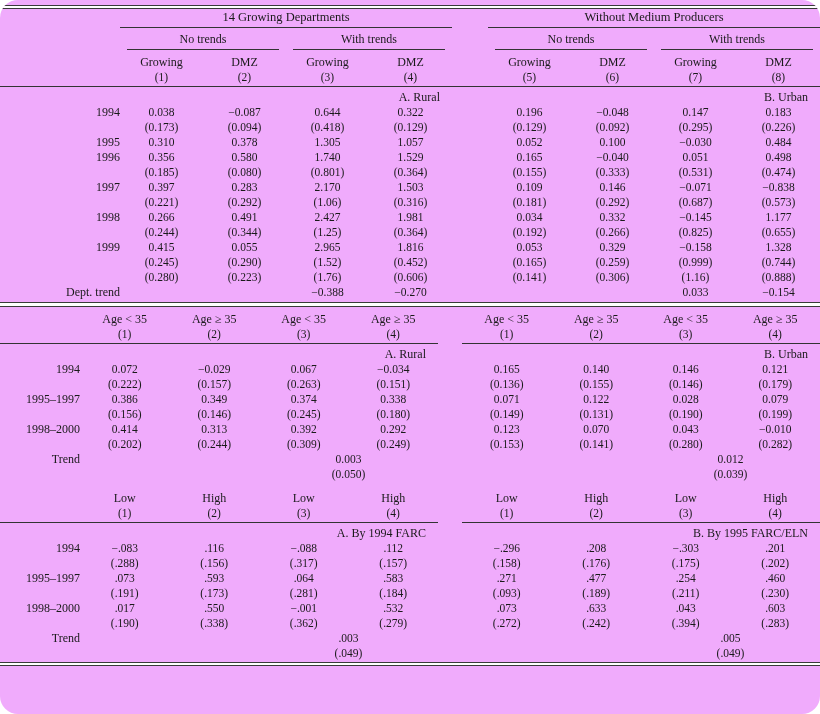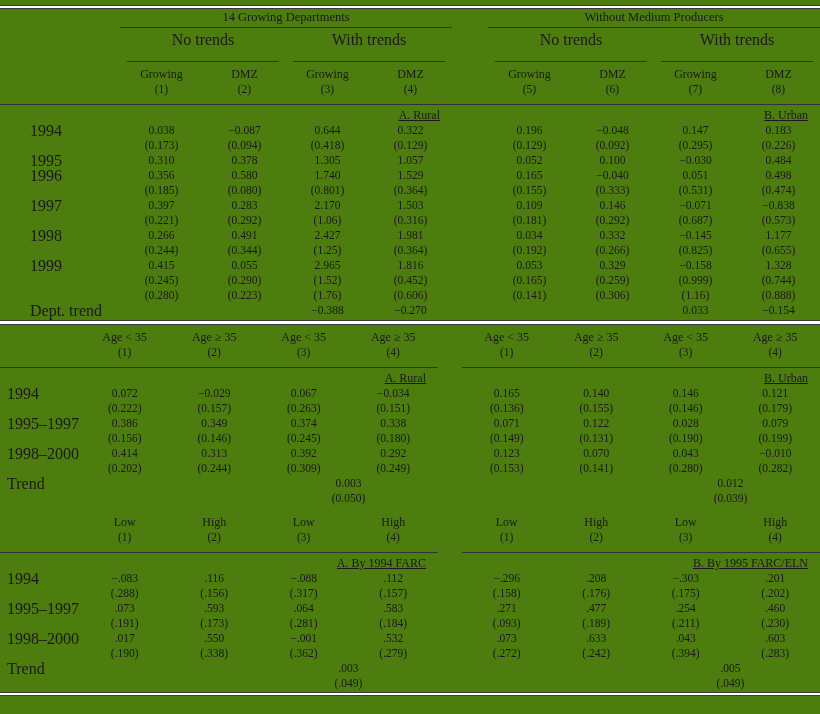--- a/index.html
+++ b/index.html
@@ -1,46 +1,47 @@
 <!DOCTYPE html>
 <html><head>
 <meta charset="utf-8">
 <style>
   html,body{margin:0;padding:0;background:#ffffff;}
   .page{
-    position:relative;width:820px;height:714px;background:#4d7c0f;
+    position:relative;width:820px;height:714px;background:#f0abfc;
     font-family:"Liberation Serif","DejaVu Serif",serif;color:#1a1a1a;
     overflow:hidden;
+    border-radius:18px;
   }
   .double-rule{height:2.4px;border-top:1.1px solid #3a3a3a;border-bottom:1.1px solid #3a3a3a;background:#fff;}
   .rule-top{margin-top:5px;}
   .rule-mid{margin-top:2px;margin-bottom:2px;}
   .rule-bottom{margin-top:1px;}
   #panel3{margin-top:6px;}
 
   table.tbl{border-collapse:collapse;table-layout:fixed;width:820px;}
   .tbl th,.tbl td{padding:0;margin:0;font-weight:normal;text-align:center;
     white-space:nowrap;line-height:15px;font-size:11.5px;overflow:visible;}
-  .tbl .stub{text-align:left;font-size:16px;}
+  .tbl .stub{text-align:right;font-size:12px;}
   .p1 tbody .stub{padding-left:30px;}
   .pn tbody .stub{padding-left:7px;}
 
   
   .grouprow .ul{line-height:16px;font-size:12.5px;padding-bottom:2px;border-bottom:1.3px solid #333;}
   .subrow th{padding-top:4px;}
-  .subrow .ul{line-height:15px;font-size:16px;padding-bottom:14px;border-bottom:1.3px solid #333;margin:0 7px;}
-  .colhead th{padding-top:3px;padding-bottom:8px;vertical-align:top;}
+  .subrow .ul{line-height:15px;font-size:12px;padding-bottom:2px;border-bottom:1.3px solid #333;margin:0 7px;}
+  .colhead th{padding-top:3px;padding-bottom:2px;vertical-align:top;}
   .p1 .colhead th{padding-top:5px;}
   .chl{line-height:15px;font-size:12px;}
   .chn{line-height:14px;font-size:11.5px;}
   .hb{border-bottom:1.3px solid #333;}
 
   
   .sectionrow td{padding-top:2px;font-size:12px;line-height:16px;}
-  .sec{text-align:right !important;padding-right:12px !important;text-decoration:underline;}
+  .sec{text-align:right !important;padding-right:12px !important;}
 
   tr.est td{vertical-align:bottom;}
   tr.se td{vertical-align:top;}
 </style>
 </head>
 <body>
 
 <div class="page">
   <div class="double-rule rule-top"></div>
   <div id="panel1">

